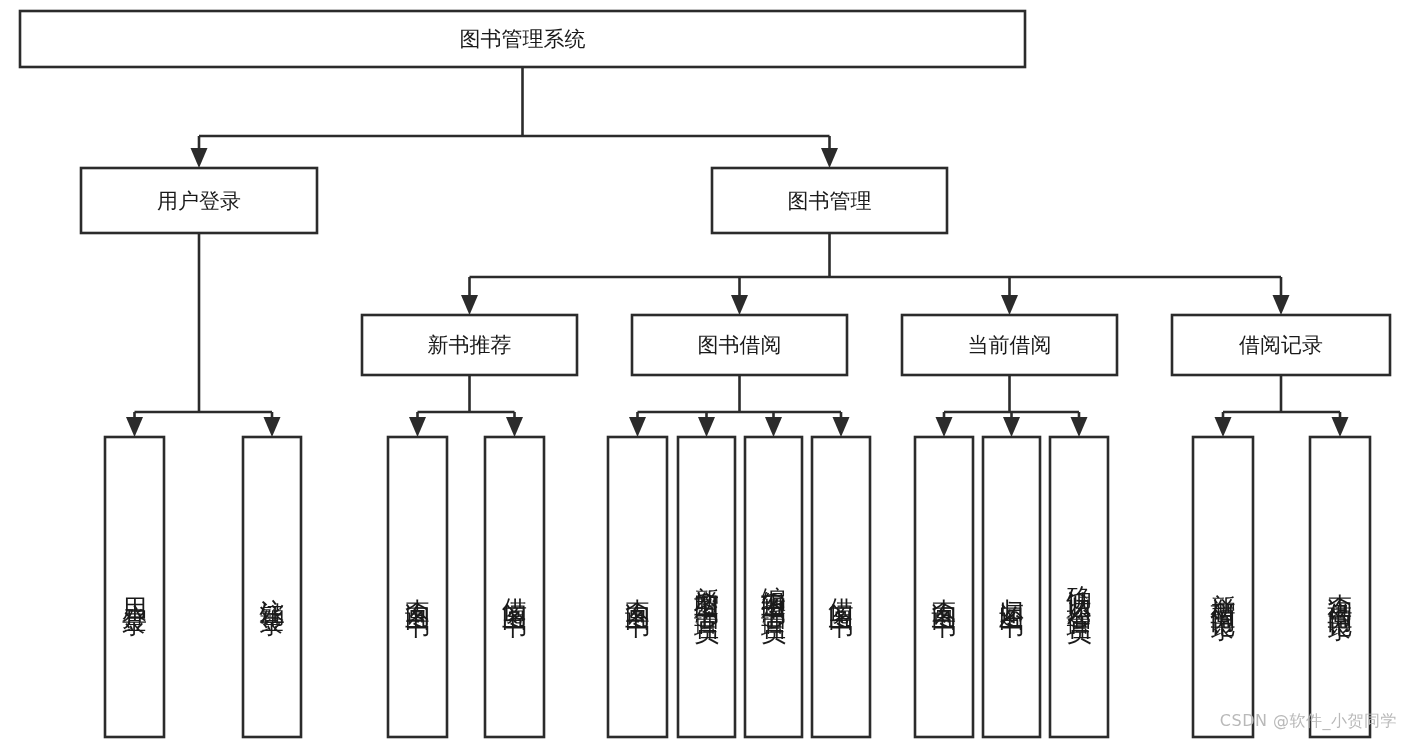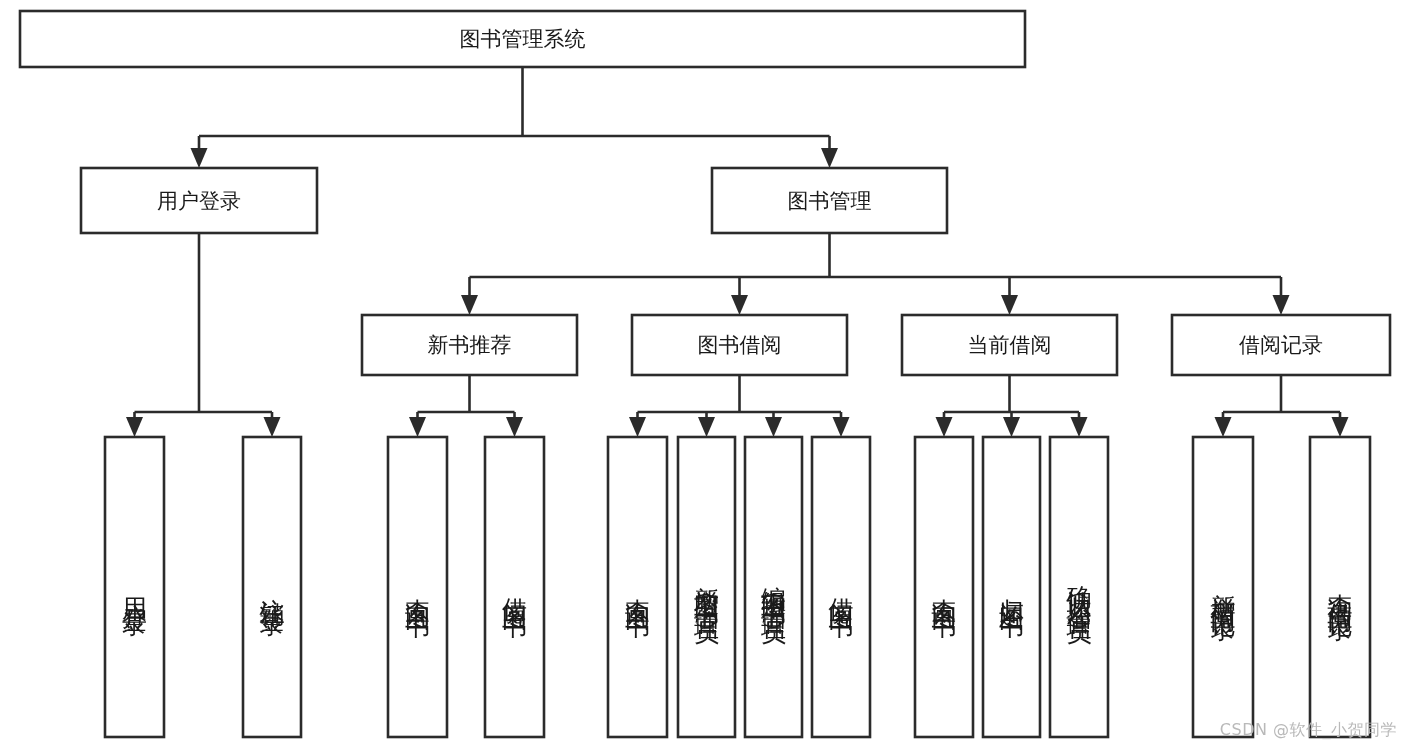--- a/index.html
+++ b/index.html
@@ -65,21 +65,21 @@
     font-family: "DejaVu Sans", "Liberation Sans", sans-serif;
     font-size: 25px;
     line-height: 1.0;
     letter-spacing: 5px;
     color: #1a1a1a;
     white-space: nowrap;
   }
   .watermark {
     position: absolute;
     right: 8px;
-    bottom: 6px;
+    bottom: 15px;
     font-family: "DejaVu Sans", "Liberation Sans", sans-serif;
     font-size: 16px;
     color: #b9b9b9;
     white-space: nowrap;
     letter-spacing: 0.5px;
   }
 </style>
 </head>
 <body>
 

